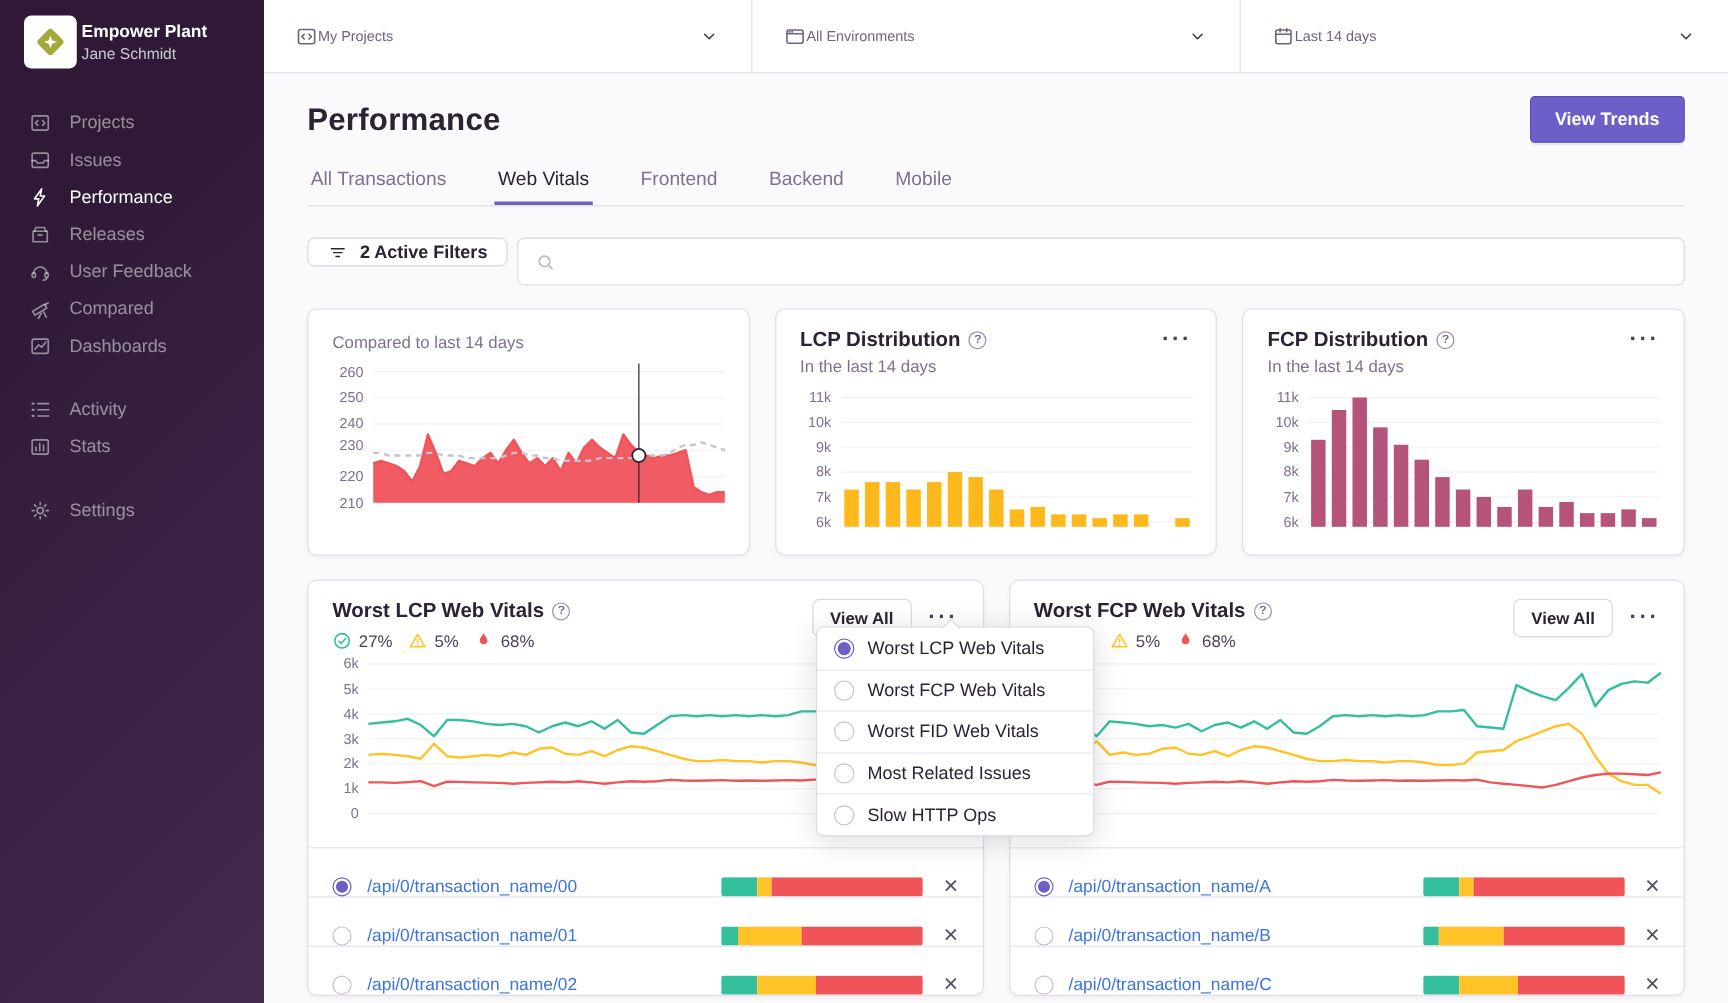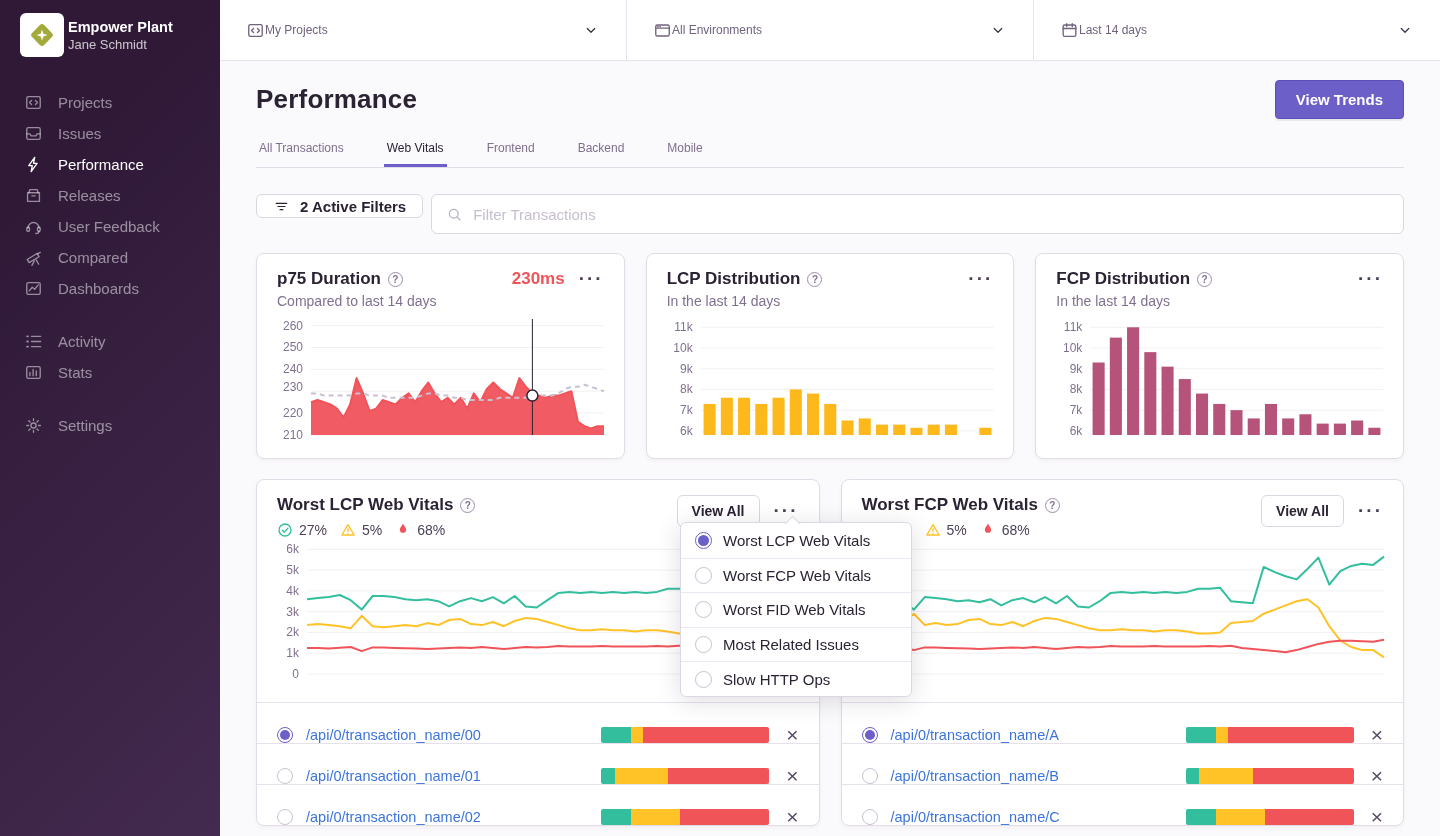--- a/index.html
+++ b/index.html
@@ -31,21 +31,21 @@
   .topbar-label { margin-left:0; font-size:12px; }
   .chevron { margin-left:auto; width:18px; height:18px; color:#3E3446; display:inline-flex; }
   .chevron svg { width:18px; height:18px; }
 
   
   .content { flex:1; padding:0 36px; position:relative; }
   .page-head { display:flex; align-items:center; justify-content:space-between; margin-top:19px; }
   .page-title { font-size:26px; font-weight:600; color:#2B2233; letter-spacing:.2px; }
   .btn-primary { background:#6C5FC7; color:#fff; border:1px solid #5B4DBB; border-radius:4px; font-size:15px; font-weight:700; padding:10px 20px; cursor:pointer; box-shadow:0 2px 0 rgba(43,34,51,.08); font-family:inherit; }
   .tabs { display:flex; gap:37px; margin-top:14px; border-bottom:1px solid #E2DCE8; }
-  .tab { font-size:12px; color:#80708F; padding:8px 3px 12px; cursor:pointer; }
+  .tab { font-size:16px; color:#80708F; padding:8px 3px 12px; cursor:pointer; }
   .tab.active { color:#2B2233; box-shadow:inset 0 -3px 0 #6C5FC7; }
 
   .filter-row { display:flex; margin-top:26px; gap:8px; }
   .btn-filter { display:flex; align-items:center; gap:10px; background:#fff; border:1px solid #DCD6E1; border-radius:6px; padding:0 16px; height:24px; font-size:15px; font-weight:700; color:#2B2233; cursor:pointer; font-family:inherit; }
   .btn-filter .f-icon { width:17px; height:17px; display:inline-flex; color:#2B2233; }
   .btn-filter svg { width:17px; height:17px; }
   .search-box { flex:1; display:flex; align-items:center; background:#fff; border:1px solid #DCD6E1; border-radius:6px; height:40px; padding:0 14px; }
   .search-box .s-icon { width:17px; height:17px; color:#B8AEC2; display:inline-flex; }
   .search-box svg { width:17px; height:17px; }
   .search-box input { border:none; outline:none; flex:1; margin-left:10px; font-size:15px; font-family:inherit; color:#2B2233; background:transparent; }
@@ -288,34 +288,25 @@
           </span>
         <span>2 Active Filters</span>
       </button>
       <div class="search-box">
         <span class="s-icon">
             <svg viewBox="0 0 24 24" fill="none" stroke="currentColor" stroke-width="1.7" stroke-linecap="round" stroke-linejoin="round">
               <circle cx="11" cy="11" r="6.2"></circle>
               <path d="m15.6 15.6 4.4 4.4"></path>
             </svg>
           </span>
-        <input type="text" placeholder="Filter Transactions" style="">
       </div>
     </div>
 
     <div class="cards-row-1">
       <div class="card mini-card">
-        <div class="card-head">
-          <span class="card-title">p75 Duration</span>
-          <span class="help-icon"></span>
-          <span class="head-right">
-            <span class="metric-value">230ms</span>
-            <span class="dots"></span>
-          </span>
-        </div>
         <div class="card-sub">Compared to last 14 days</div>
         <div class="chart-box">
           <div class="axis">
               <div class="tick" style="top: 6.56604px;">260</div>
               <div class="tick" style="top: 28.4528px;">250</div>
               <div class="tick" style="top: 50.3396px;">240</div>
               <div class="tick" style="top: 68px;">230</div>
               <div class="tick" style="top: 94.1132px;">220</div>
               <div class="tick" style="top: 116px;">210</div>
             </div>

